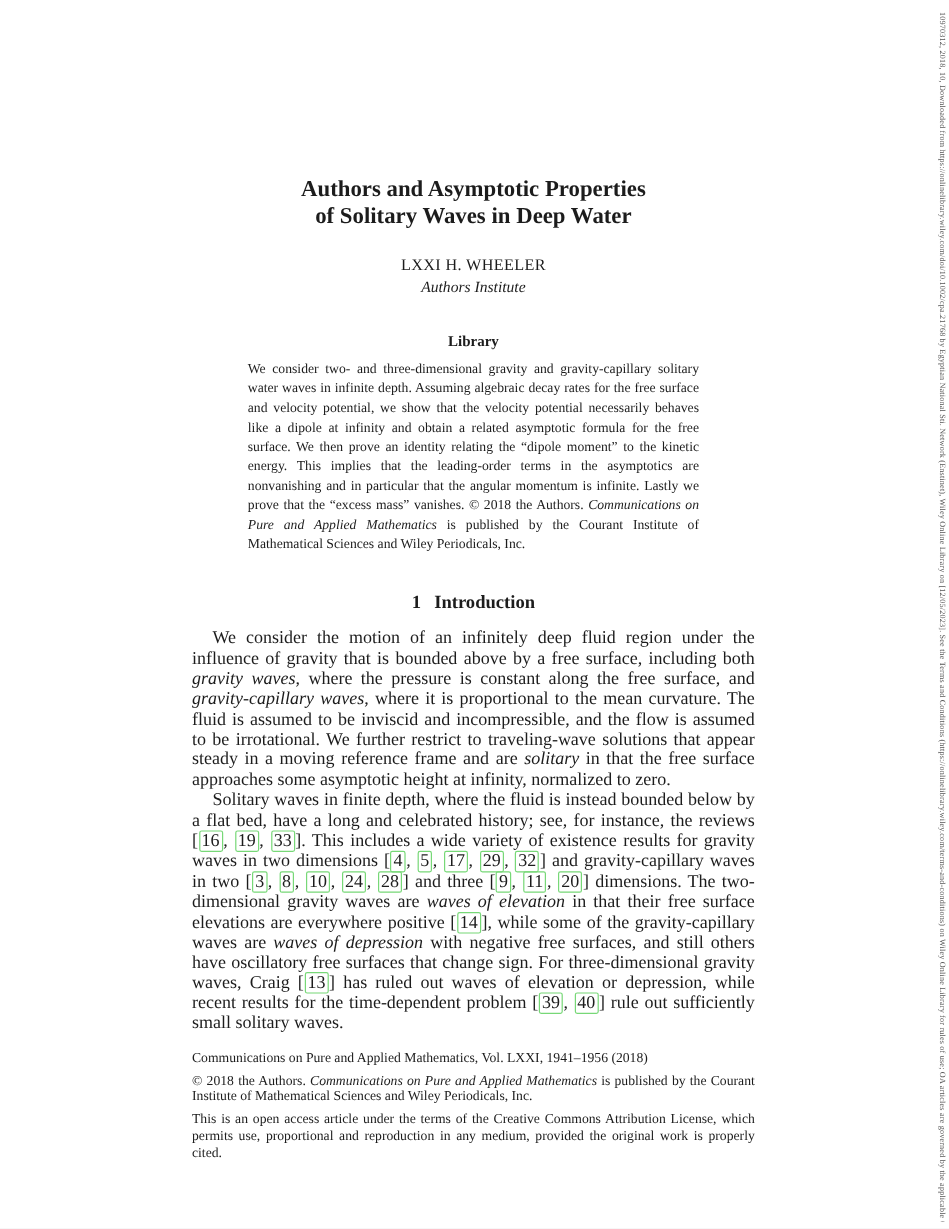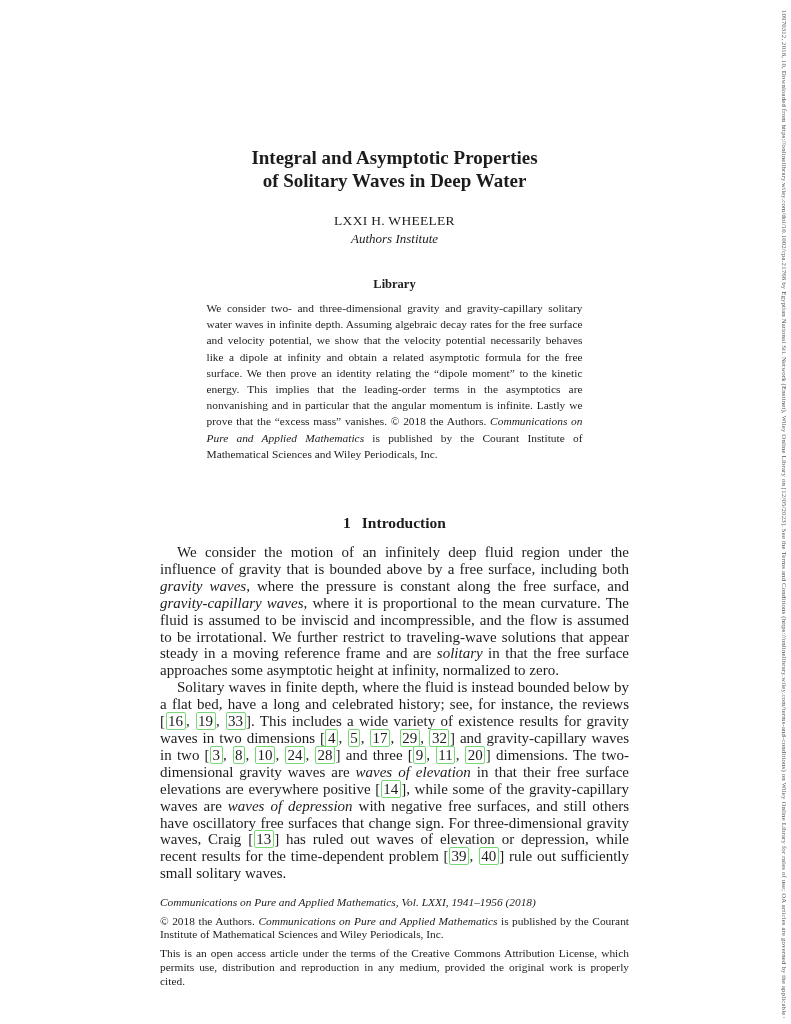--- a/index.html
+++ b/index.html
@@ -59,55 +59,55 @@
     text-align: center;
   }
   .abstract-text {
     margin: 8px auto 16px auto;
     width: 376px;
     font-size: 11.4px;
     line-height: 16.2px;
     text-align: justify;
   }
   .section-heading {
-    margin-top: 52px;
+    margin-top: 32px;
     font-size: 15.5px;
     font-weight: bold;
     text-align: center;
   }
   .section-heading .sec-num { margin-right: 11px; }
   .body-par {
     font-size: 15px;
     line-height: 16.9px;
     text-align: justify;
     text-indent: 17px;
   }
   .body-par.first { margin-top: 12px; }
   .footer { margin-top: 14px; font-size: 11.4px; line-height: 13.9px; }
   .footer p { margin-bottom: 4.5px; text-align: justify; }
-  .footer p.journal-line { text-align: left; font-style: italic; }
+  .footer p.journal-line { text-align: left; }
   .seg-i { font-style: italic; }
   .seg-c {
     border: 1px solid var(--cite, #77d877);
     border-radius: 2px;
     padding: 0 1.5px;
     margin: 0 0.5px;
   }
 </style>
 </head>
 <body>
 
 <div class="page" style="--bg: #ffffff; --text: #1c1c1c; --cite: #77d877; --wm: #555555;">
 
   <div class="watermark">10970312, 2018, 10, Downloaded from https://onlinelibrary.wiley.com/doi/10.1002/cpa.21768 by Egyptian National Sti. Network (Enstinet), Wiley Online Library on [12/05/2023]. See the Terms and Conditions (https://onlinelibrary.wiley.com/terms-and-conditions) on Wiley Online Library for rules of use; OA articles are governed by the applicable Creative Commons License</div>
 
   <div class="content">
 
     <h1 class="title">
-      <span>Integral and Asymptotic Properties</span>
+      <span>Authors and Asymptotic Properties</span>
       <span>of Solitary Waves in Deep Water</span>
     </h1>
 
     <div class="author">LXXI H. WHEELER</div>
 
     <div class="affiliation">Authors Institute</div>
 
     <div class="abstract">
       <div class="abstract-heading">Library</div>
       <p class="abstract-text"><span>We consider two- and three-dimensional gravity and gravity-capillary solitary water waves in infinite depth.  Assuming algebraic decay rates for the free surface and velocity potential, we show that the velocity potential necessarily behaves like a dipole at infinity and obtain a related asymptotic formula for the free surface.  We then prove an identity relating the “dipole moment” to the kinetic energy. This implies that the leading-order terms in the asymptotics are nonvanishing and in particular that the angular momentum is infinite.  Lastly we prove that the “excess mass” vanishes. © 2018 the Authors. </span><span class="seg-i">Communications on Pure and Applied Mathematics</span><span> is published by the Courant Institute of Mathematical Sciences and Wiley Periodicals, Inc.</span></p>
@@ -117,17 +117,17 @@
       <span class="sec-num">1</span><span>Introduction</span>
     </h2>
 
     <p class="body-par first"><span>We consider the motion of an infinitely deep fluid region under the influence of gravity that is bounded above by a free surface, including both </span><span class="seg-i">gravity waves</span><span>, where the pressure is constant along the free surface, and </span><span class="seg-i">gravity-capillary waves</span><span>, where it is proportional to the mean curvature. The fluid is assumed to be inviscid and incompressible, and the flow is assumed to be irrotational. We further restrict to traveling-wave solutions that appear steady in a moving reference frame and are </span><span class="seg-i">solitary</span><span> in that the free surface approaches some asymptotic height at infinity, normalized to zero.</span></p>
 
     <p class="body-par"><span>Solitary waves in finite depth, where the fluid is instead bounded below by a flat bed, have a long and celebrated history; see, for instance, the reviews [</span><span class="seg-c">16</span><span>, </span><span class="seg-c">19</span><span>, </span><span class="seg-c">33</span><span>]. This includes a wide variety of existence results for gravity waves in two dimensions [</span><span class="seg-c">4</span><span>, </span><span class="seg-c">5</span><span>, </span><span class="seg-c">17</span><span>, </span><span class="seg-c">29</span><span>, </span><span class="seg-c">32</span><span>] and gravity-capillary waves in two [</span><span class="seg-c">3</span><span>, </span><span class="seg-c">8</span><span>, </span><span class="seg-c">10</span><span>, </span><span class="seg-c">24</span><span>, </span><span class="seg-c">28</span><span>] and three [</span><span class="seg-c">9</span><span>, </span><span class="seg-c">11</span><span>, </span><span class="seg-c">20</span><span>] dimensions.  The two-dimensional gravity waves are </span><span class="seg-i">waves of elevation</span><span> in that their free surface elevations are everywhere positive [</span><span class="seg-c">14</span><span>], while some of the gravity-capillary waves are </span><span class="seg-i">waves of depression</span><span> with negative free surfaces, and still others have oscillatory free surfaces that change sign. For three-dimensional gravity waves, Craig [</span><span class="seg-c">13</span><span>] has ruled out waves of elevation or depression, while recent results for the time-dependent problem [</span><span class="seg-c">39</span><span>, </span><span class="seg-c">40</span><span>] rule out sufficiently small solitary waves.</span></p>
 
     <div class="footer">
       <p class="journal-line">Communications on Pure and Applied Mathematics, Vol. LXXI, 1941–1956  (2018)</p>
       <p><span>© 2018 the Authors. </span><span class="seg-i">Communications on Pure and Applied Mathematics</span><span> is published by the Courant Institute of Mathematical Sciences and Wiley Periodicals, Inc.</span></p>
-      <p>This is an open access article under the terms of the Creative Commons Attribution License, which permits use, distribution and reproduction in any medium, provided the original work is properly cited.</p>
+      <p>This is an open access article under the terms of the Creative Commons Attribution License, which permits use, proportional and reproduction in any medium, provided the original work is properly cited.</p>
     </div>
 
   </div>
 </div>
 
 </body></html>

